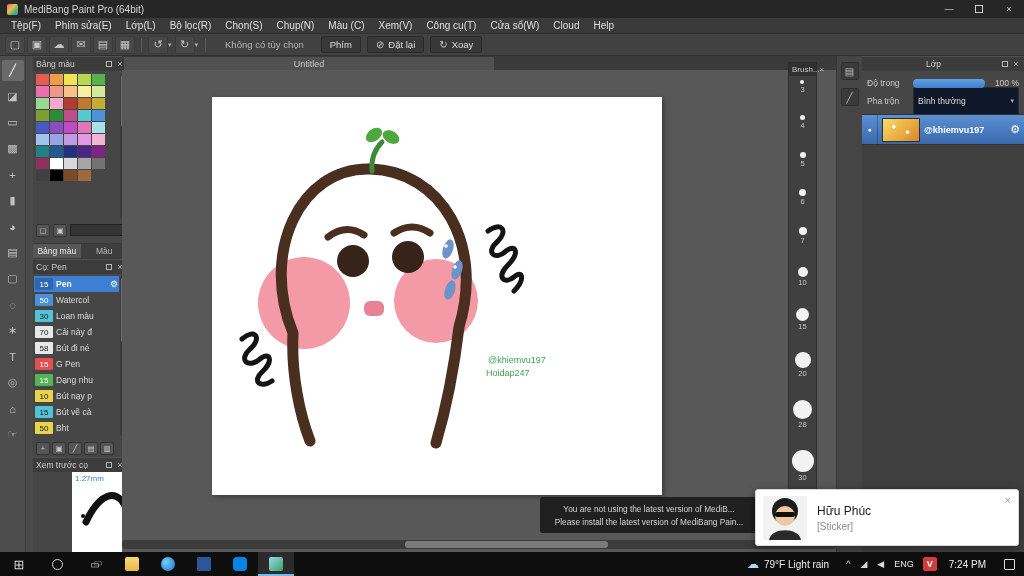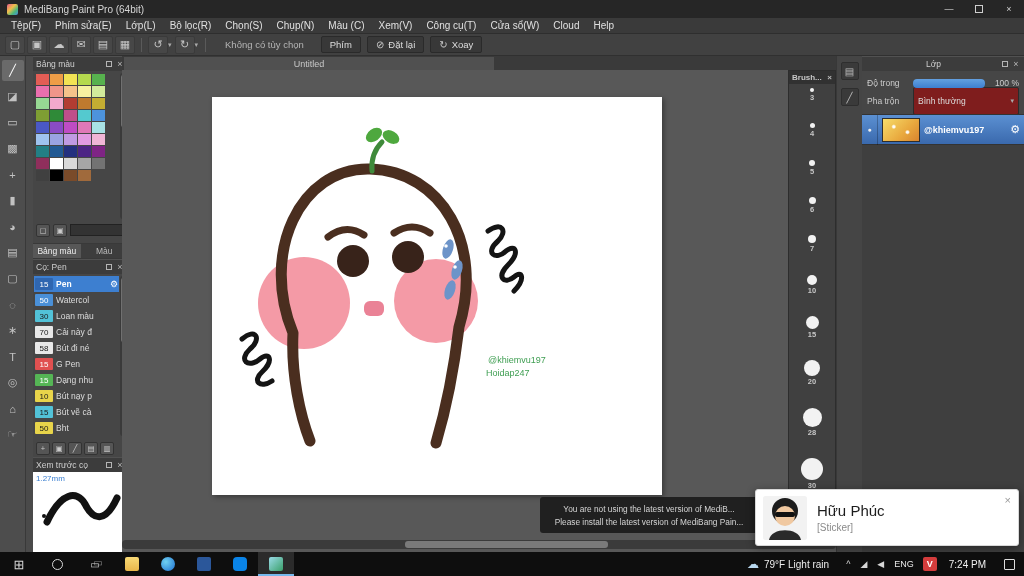--- a/index.html
+++ b/index.html
@@ -57,59 +57,59 @@
   .brush-row{height:16px;display:flex;align-items:center;gap:3px;padding-left:1px;}
   .brush-row.selected{background:#3d7fd0;}
   .chip{width:18px;height:12px;font-size:8px;display:flex;align-items:center;justify-content:center;border-radius:1px;flex:none;}
   .bname{font-size:8.5px;color:#ddd;white-space:nowrap;overflow:hidden;flex:1;}
   .brush-row.selected .bname{color:#fff;font-weight:bold;}
   .bgear{visibility:hidden;font-size:9px;color:#fff;margin-right:1px;}
   .bgear.show{visibility:visible;}
 
   #brush-btns{height:18px;flex:none;display:flex;align-items:center;gap:2px;padding:0 3px;}
 
-  #preview-body{flex:1;background:#fff;position:relative;}
+  #preview-body{flex:1;background:#fff;position:relative;margin-left:39px;}
   #preview-size{position:absolute;left:3px;top:2px;color:#3a7fd0;font-size:8px;}
   #preview-dot{position:absolute;left:9px;top:42px;width:4px;height:4px;border-radius:50%;background:#111;}
   #preview-stroke{position:absolute;left:10px;top:12px;}
 
   
   #canvasarea{position:absolute;left:122px;top:0;width:714px;height:496px;background:#585858;}
   #tabbar{position:absolute;left:0;top:0;width:714px;height:14px;background:#3a3a3a;}
   #canvas-tab{position:absolute;left:2px;top:1px;width:370px;height:13px;background:#505050;color:#c8c8c8;font-size:9px;display:flex;align-items:center;justify-content:center;}
   #white-canvas{position:absolute;left:90px;top:41px;width:450px;height:398px;background:#fff;box-shadow:2px 2px 5px rgba(0,0,0,.35);}
   .credit{position:absolute;font-size:9px;color:#3f9e52;white-space:nowrap;}
   #credit1{left:276px;top:258px;}
   #credit2{left:274px;top:271px;}
   #hscroll{position:absolute;left:0;bottom:3px;width:714px;height:9px;background:#3b3b3b;border-radius:4px;}
   #hthumb{position:absolute;left:283px;top:1px;width:203px;height:7px;background:#7a7a7a;border-radius:3px;}
 
   
-  #brushfloat{position:absolute;left:788px;top:14px;width:48px;height:432px;background:rgba(58,58,58,.82);border:1px solid #2d2d2d;z-index:5;font-weight:bold;}
+  #brushfloat{position:absolute;left:788px;top:6px;width:29px;height:432px;background:rgba(58,58,58,.82);border:1px solid #2d2d2d;z-index:5;}
   #bf-head{height:13px;display:flex;align-items:center;padding:0 3px;font-size:8px;color:#c8c8c8;background:rgba(40,40,40,.6);}
   #bf-head .x{margin-left:auto;color:#bbb;}
   #bf-items{display:flex;flex-direction:column;align-items:center;justify-content:space-between;height:412px;padding:4px 0 6px 0;}
   .size-item{display:flex;flex-direction:column;align-items:center;}
   .size-item .dot{background:#f2f2f2;border-radius:50%;}
   .size-item .slabel{font-size:7.5px;color:#c8c8c8;margin-top:1px;}
 
   #rightstrip{position:absolute;left:836px;top:0;width:26px;height:496px;background:#454545;border-left:1px solid #383838;display:flex;flex-direction:column;align-items:center;padding-top:6px;gap:8px;}
   .rs-btn{width:18px;height:18px;background:#3a3a3a;border:1px solid #2e2e2e;border-radius:2px;color:#bbb;font-size:10px;display:flex;align-items:center;justify-content:center;}
 
   
   #layers{position:absolute;left:862px;top:0;width:162px;height:496px;background:#464646;display:flex;flex-direction:column;}
   #layers-title{text-align:center;}
   .lrow{display:flex;align-items:center;padding:0 5px;gap:4px;flex:none;}
   #opacity-row{height:18px;margin-top:3px;}
   .lab{font-size:8.5px;color:#ccc;width:42px;flex:none;}
   #opacity-slider{flex:1;height:9px;background:#2b2b2b;border-radius:4px;position:relative;}
   #opacity-fill{position:absolute;left:0;top:0;height:9px;width:100%;background:linear-gradient(#63a0e0,#3d7fd0);border-radius:4px;}
   #opacity-val{font-size:8.5px;color:#ccc;width:30px;text-align:right;flex:none;}
   #blend-row{height:18px;}
-  #blend-select{flex:1;height:28px;background:#7f1d1d;border:1px solid #2b2b2b;border-radius:2px;display:flex;align-items:center;padding:0 4px;font-size:8.5px;color:#ddd;}
+  #blend-select{flex:1;height:28px;background:#0f172a;border:1px solid #2b2b2b;border-radius:2px;display:flex;align-items:center;padding:0 4px;font-size:8.5px;color:#ddd;}
   #blend-select .caret{margin-left:auto;font-size:7px;color:#aaa;}
   #checks-row{height:16px;gap:5px;padding:0 4px;}
   .chk{display:flex;align-items:center;gap:2px;font-size:7.8px;color:#c8c8c8;white-space:nowrap;}
   .box{width:8px;height:8px;background:#3a3a3a;border:1px solid #8a8a8a;flex:none;}
   #layer-list{flex:1;margin-top:4px;background:#3f3f3f;border-top:1px solid #333;}
   .layer-row{height:30px;display:flex;align-items:center;border-bottom:1px solid #333;background:#474747;}
   .layer-row.selected{background:linear-gradient(#5b90d2,#3a69ad);}
   .eye-col{width:16px;height:30px;display:flex;align-items:center;justify-content:center;border-right:1px solid rgba(0,0,0,.25);flex:none;color:#efefef;font-size:7px;}
   .thumb{width:38px;height:24px;margin:0 4px;border:1px solid #2e2e2e;flex:none;background:#fff;}
   .thumb-sparkle{background:radial-gradient(circle at 30% 35%,rgba(255,255,255,.95) 1px,rgba(255,255,255,0) 2.5px),radial-gradient(circle at 68% 60%,rgba(255,255,255,.95) 1px,rgba(255,255,255,0) 2.5px),linear-gradient(135deg,#f6dd6b,#e9a93e 60%,#d8842f);}
@@ -118,21 +118,21 @@
   .layer-row.selected .lname{color:#fff;font-weight:bold;}
   .lgear{visibility:hidden;color:#fff;font-size:11px;margin-right:4px;}
   .lgear.show{visibility:visible;}
 
   
   #toast{position:absolute;left:540px;top:497px;width:218px;height:36px;background:rgba(28,28,28,.93);border-radius:3px;z-index:8;display:flex;flex-direction:column;align-items:center;justify-content:center;gap:1px;}
   #toast div{font-size:8.3px;color:#d5d5d5;line-height:12px;white-space:nowrap;}
   #sticker{position:absolute;left:755px;top:489px;width:264px;height:57px;background:#fff;border:1px solid #d8d8d8;border-radius:3px;box-shadow:0 2px 8px rgba(0,0,0,.4);z-index:9;display:flex;align-items:center;}
   #sticker .avatar{width:44px;height:44px;margin-left:7px;border-radius:3px;overflow:hidden;flex:none;background:#f4f4f4;}
   #sticker .info{margin-left:10px;}
-  #sticker-name{font-size:15px;color:#1c1c1c;}
+  #sticker-name{font-size:12px;color:#1c1c1c;}
   #sticker-label{font-size:10px;color:#8a8a8a;margin-top:3px;}
   #sticker-close{position:absolute;right:7px;top:4px;color:#9a9a9a;font-size:11px;}
 
   
   #taskbar{position:absolute;left:0;top:552px;width:1024px;height:24px;background:#0e0e0e;display:flex;align-items:center;z-index:10;}
   .tsk{width:38px;height:24px;display:flex;align-items:center;justify-content:center;color:#dcdcdc;flex:none;}
   #start-btn span{font-size:13px;color:#d8d8d8;}
   #search-btn span{width:11px;height:11px;border:1.5px solid #d8d8d8;border-radius:50%;display:block;}
   #taskview-btn span{font-size:10px;color:#d8d8d8;text-shadow:3px -2px 0 #8a8a8a;}
   .tb-app{width:36px;height:24px;display:flex;align-items:center;justify-content:center;flex:none;}

